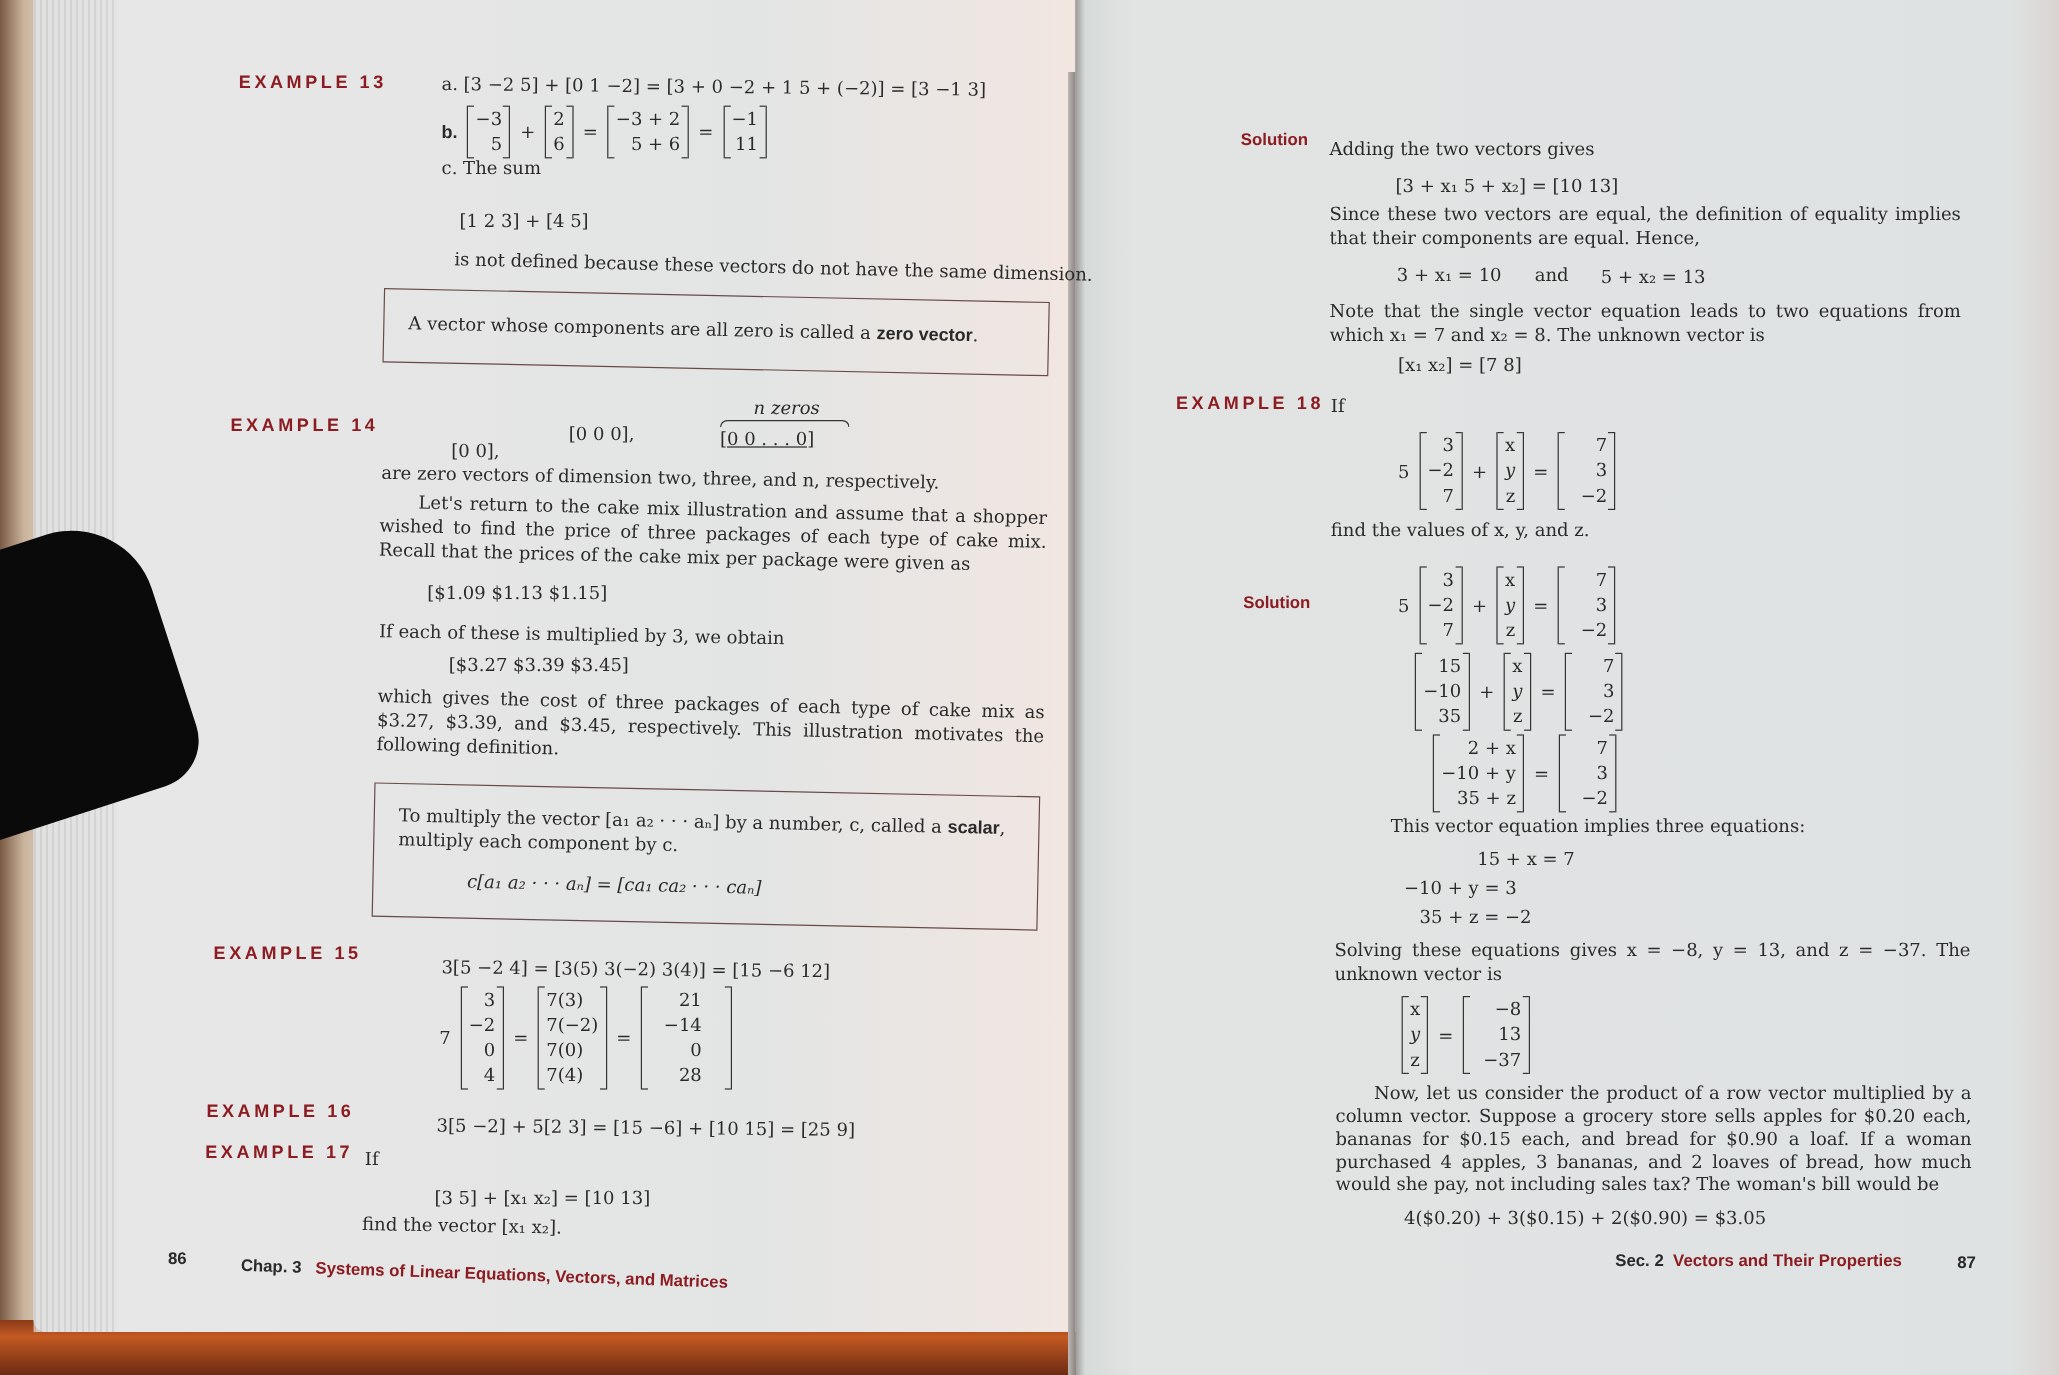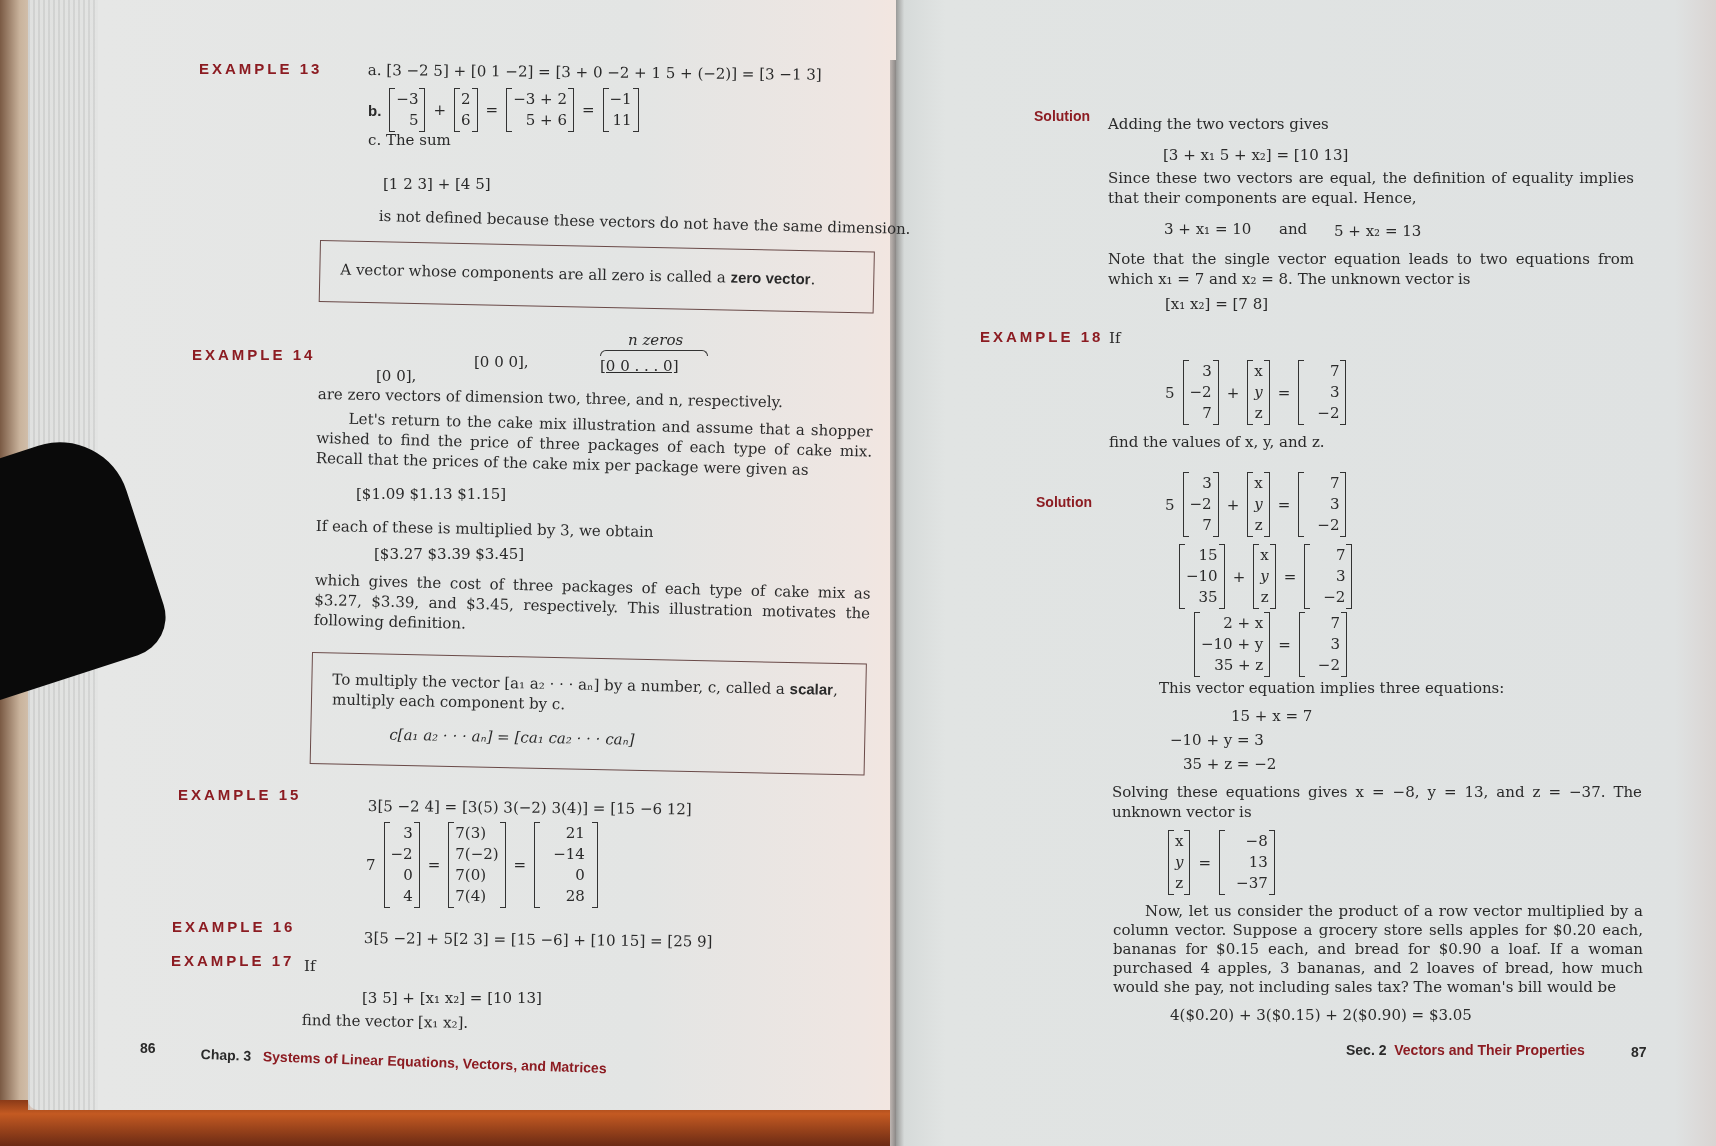--- a/index.html
+++ b/index.html
@@ -132,21 +132,21 @@
         <span>4</span>
       </span>
     <span>=</span>
     <span class="mat l">
         <span>7(3)</span>
         <span>7(−2)</span>
         <span>7(0)</span>
         <span>7(4)</span>
       </span>
     <span>=</span>
-    <span class="mat" style="padding:1px 12px 1px 18px;">
+    <span class="mat" style="padding:1px 24px 1px 18px;">
         <span>21</span>
         <span>−14</span>
         <span>0</span>
         <span>28</span>
       </span>
   </div>
 
   <div class="ex-label" style="left:172px;top:918px;">EXAMPLE 16</div>
   <div class="t math" style="left:364px;top:928px;transform:rotate(0.6deg);transform-origin:0 0;">3[5  −2] + 5[2  3] = [15  −6] + [10  15] = [25  9]</div>
 

